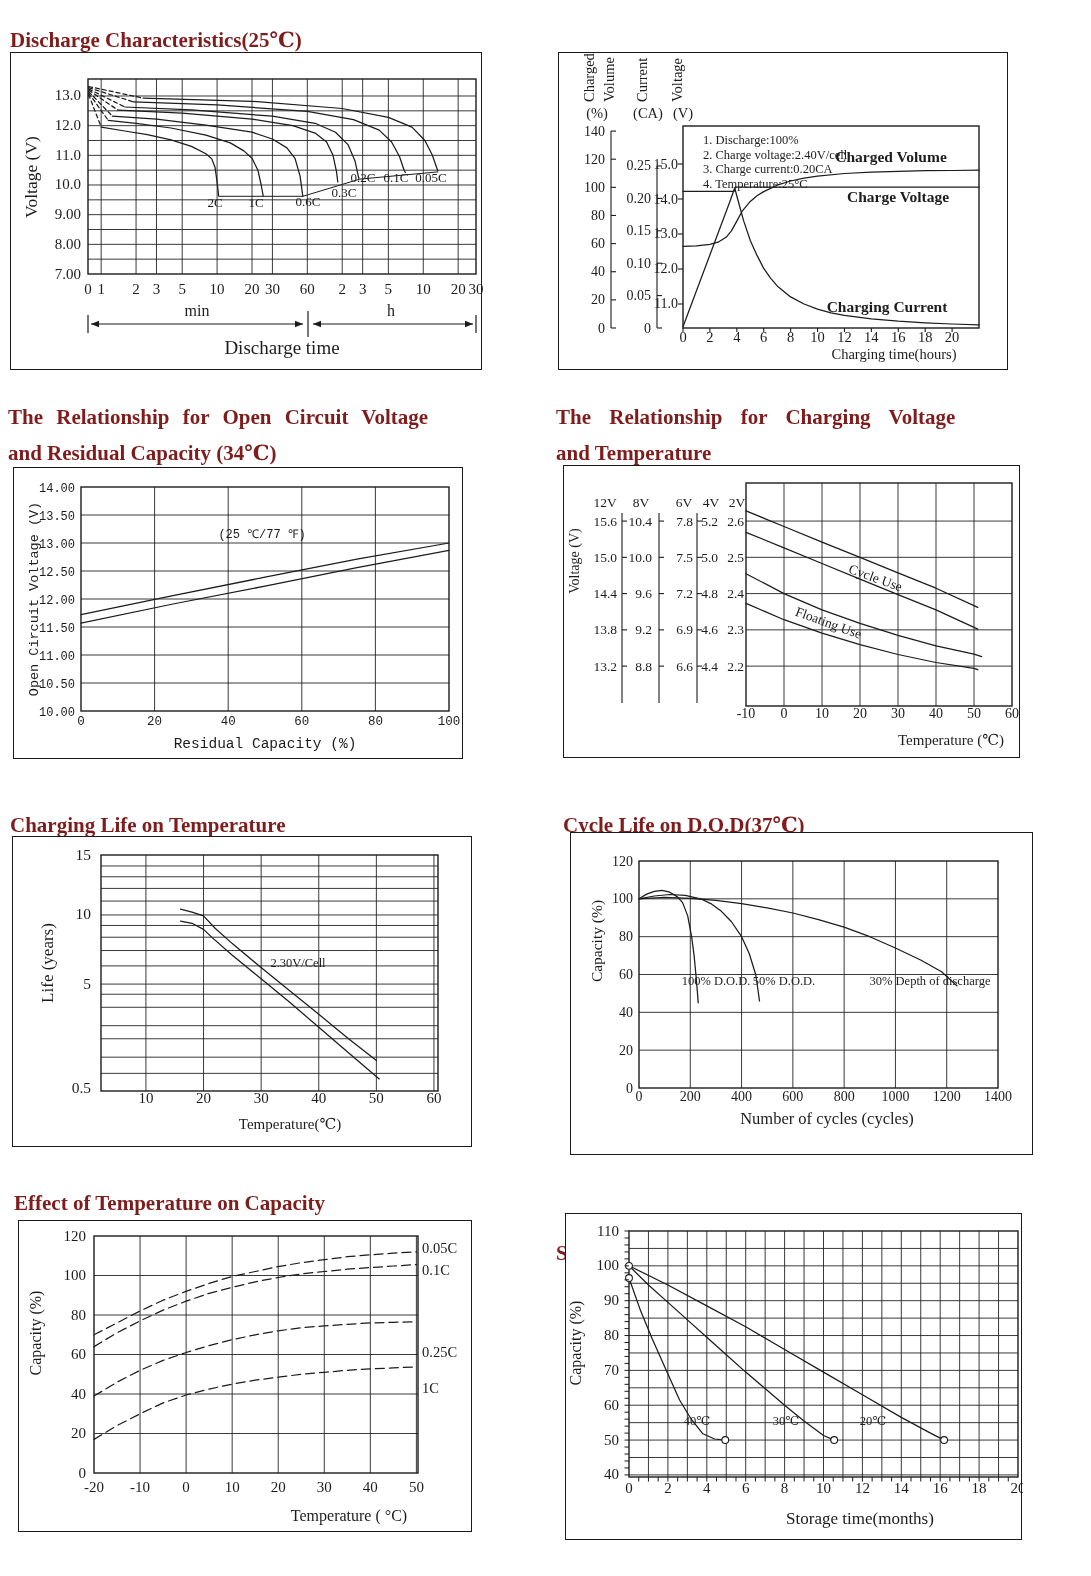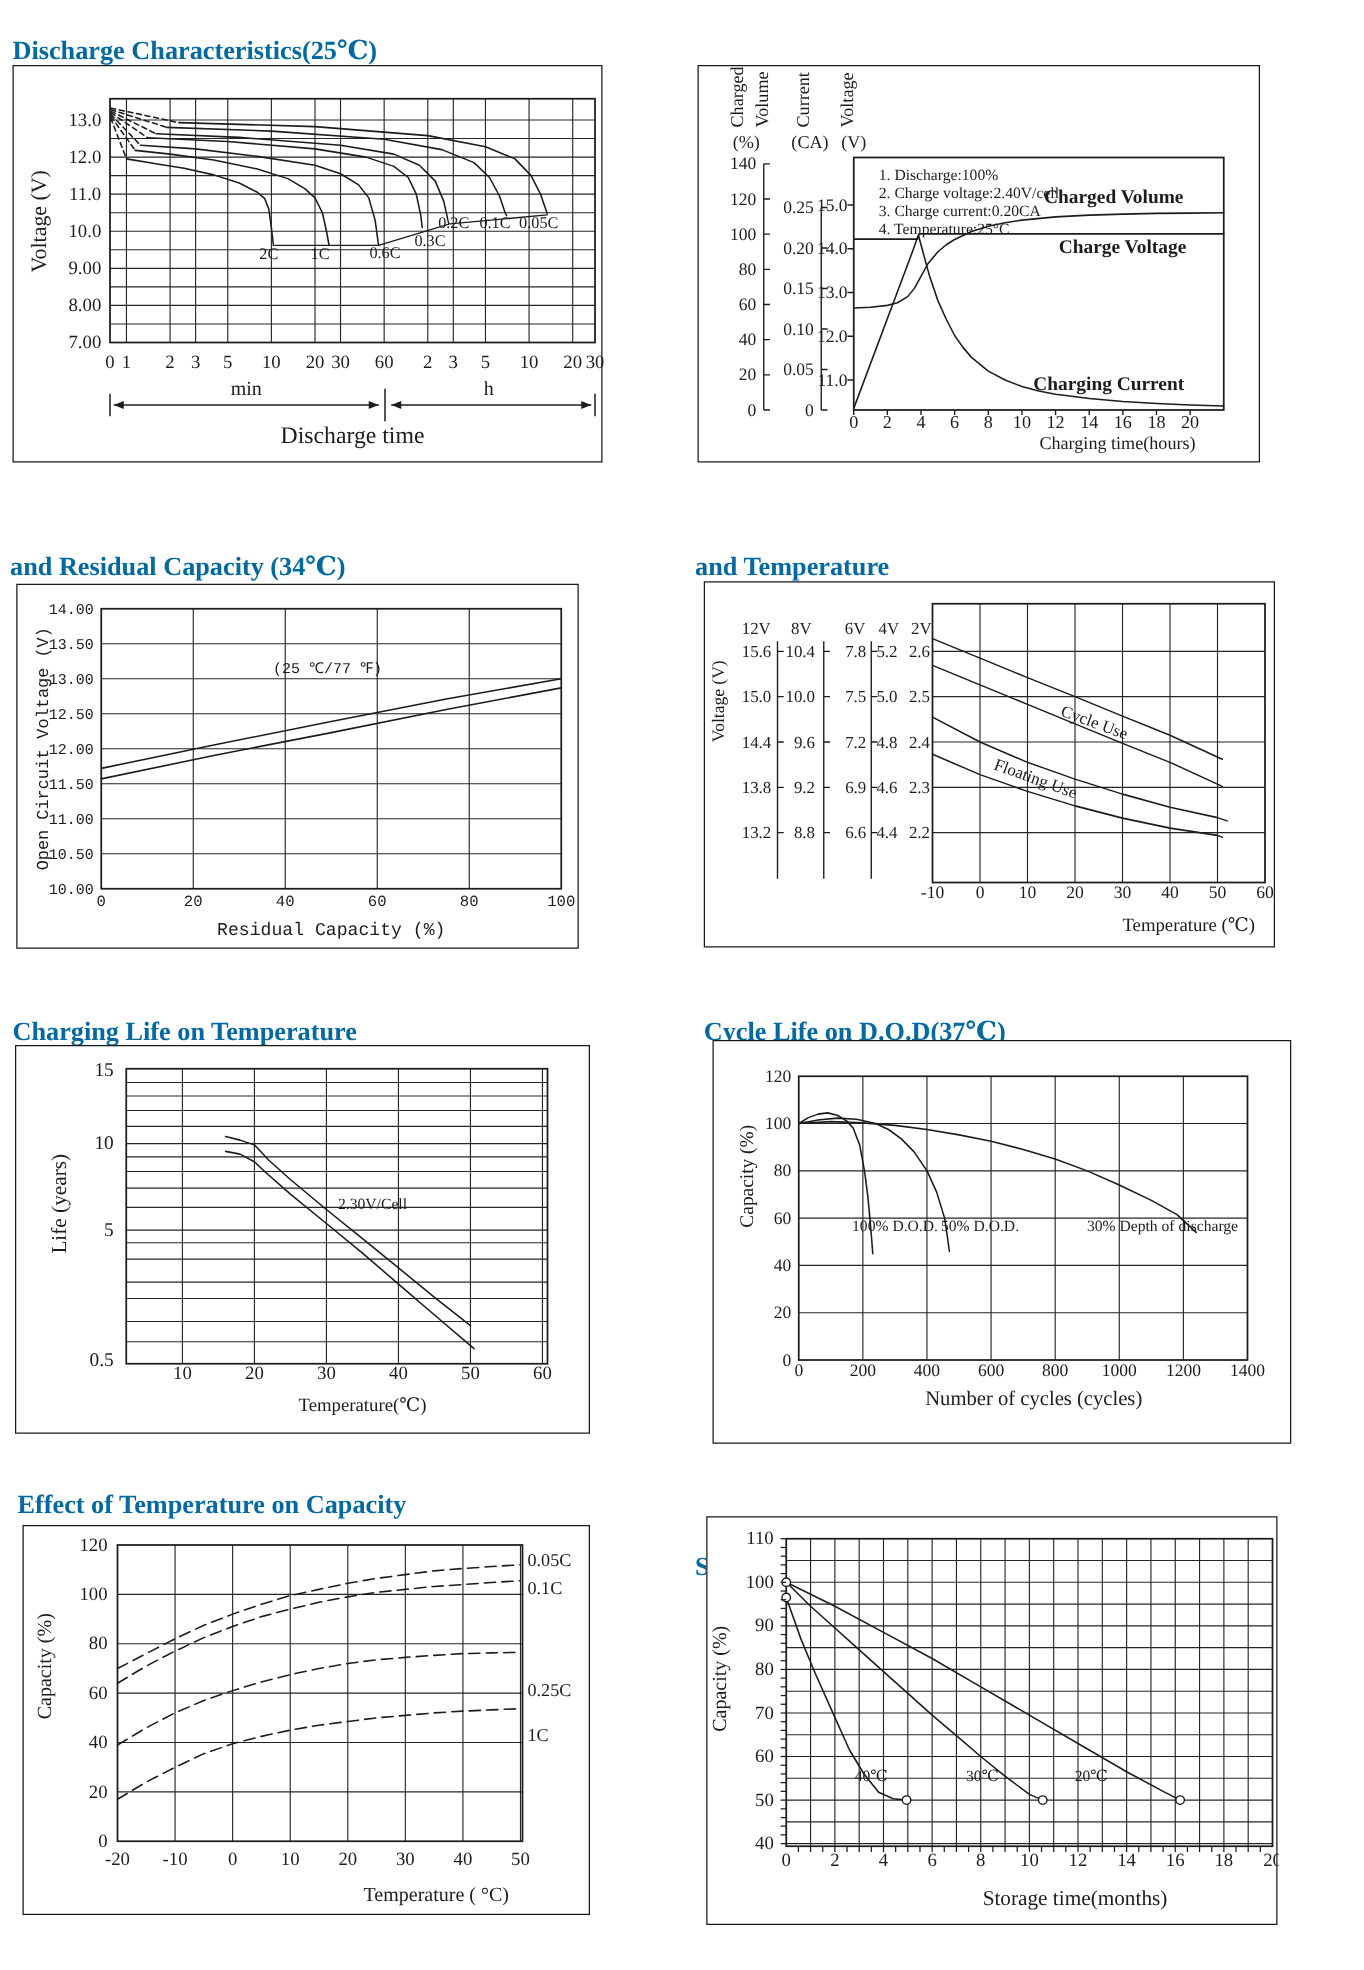--- a/index.html
+++ b/index.html
@@ -1,18 +1,18 @@
 <!DOCTYPE html>
 <html><head>
 <meta charset="utf-8">
 <style>
   html,body{margin:0;padding:0;background:#fff;}
   .page{position:relative;width:1091px;height:1576px;background:#ffffff;overflow:hidden;
         font-family:"Liberation Serif","DejaVu Serif",serif;}
-  .title{position:absolute;font-weight:bold;font-size:21px;line-height:36px;color:#0369a1;
+  .title{position:absolute;font-weight:bold;font-size:21px;line-height:36px;color:#7f1d1d;
          white-space:nowrap;font-family:"Liberation Serif","DejaVu Serif",serif;}
   .title .l2{font-weight:bold;}
   .pbox{position:absolute;border:1.6px solid #1a1a1a;background:#fff;box-sizing:border-box;}
   .pbox svg{display:block;}
 </style>
 </head>
 <body>
 
 <div class="page">
 
@@ -184,21 +184,21 @@
         <text x="702" y="157.5" font-size="12.5" fill="#1c1c1c" font-family="&quot;Liberation Serif&quot;,&quot;DejaVu Serif&quot;,serif" text-anchor="start">2. Charge voltage:2.40V/cell</text>
         <text x="702" y="172" font-size="12.5" fill="#1c1c1c" font-family="&quot;Liberation Serif&quot;,&quot;DejaVu Serif&quot;,serif" text-anchor="start">3. Charge current:0.20CA</text>
         <text x="702" y="186.5" font-size="12.5" fill="#1c1c1c" font-family="&quot;Liberation Serif&quot;,&quot;DejaVu Serif&quot;,serif" text-anchor="start">4. Temperature:25°C</text>
         <text x="890" y="161" font-size="15.5" fill="#1c1c1c" font-family="&quot;Liberation Serif&quot;,&quot;DejaVu Serif&quot;,serif" text-anchor="middle" font-weight="bold">Charged Volume</text>
         <text x="897" y="201" font-size="15.5" fill="#1c1c1c" font-family="&quot;Liberation Serif&quot;,&quot;DejaVu Serif&quot;,serif" text-anchor="middle" font-weight="bold">Charge Voltage</text>
         <text x="886" y="311" font-size="15.5" fill="#1c1c1c" font-family="&quot;Liberation Serif&quot;,&quot;DejaVu Serif&quot;,serif" text-anchor="middle" font-weight="bold">Charging Current</text>
         <text x="893" y="358" font-size="14.5" fill="#1c1c1c" font-family="&quot;Liberation Serif&quot;,&quot;DejaVu Serif&quot;,serif" text-anchor="middle">Charging time(hours)</text>
       </svg>
     </div>
 
-  <h2 class="title" id="t2" style="left: 8px; top: 382px;"><br><span class="l2">and Residual Capacity (34℃)</span></h2>
+  <h2 class="title" id="t2" style="left: 8px; top: 382px;"><span class="l1" style="word-spacing: 8px;">The Relationship for Open Circuit Voltage</span><br><span class="l2">and Residual Capacity (34℃)</span></h2>
   <div class="pbox" id="box2" style="left: 13px; top: 467px; width: 450px; height: 292px;">
       <svg id="svg2" viewBox="13 467 450 292" width="450" height="292">
         <line x1="153.60000000000002" x2="153.60000000000002" y1="486" y2="710" stroke="#242424" stroke-width="0.9"></line>
         <line x1="227.20000000000002" x2="227.20000000000002" y1="486" y2="710" stroke="#242424" stroke-width="0.9"></line>
         <line x1="300.79999999999995" x2="300.79999999999995" y1="486" y2="710" stroke="#242424" stroke-width="0.9"></line>
         <line x1="374.40000000000003" x2="374.40000000000003" y1="486" y2="710" stroke="#242424" stroke-width="0.9"></line>
         <line x1="80" x2="448" y1="682" y2="682" stroke="#242424" stroke-width="0.9"></line>
         <line x1="80" x2="448" y1="654" y2="654" stroke="#242424" stroke-width="0.9"></line>
         <line x1="80" x2="448" y1="626" y2="626" stroke="#242424" stroke-width="0.9"></line>
         <line x1="80" x2="448" y1="598" y2="598" stroke="#242424" stroke-width="0.9"></line>
@@ -222,21 +222,21 @@
         <text x="74" y="630.5" text-anchor="end" font-size="12" font-family="&quot;Liberation Mono&quot;,&quot;DejaVu Sans Mono&quot;,monospace" fill="#1c1c1c">11.50</text>
         <text x="74" y="658.5" text-anchor="end" font-size="12" font-family="&quot;Liberation Mono&quot;,&quot;DejaVu Sans Mono&quot;,monospace" fill="#1c1c1c">11.00</text>
         <text x="74" y="686.5" text-anchor="end" font-size="12" font-family="&quot;Liberation Mono&quot;,&quot;DejaVu Sans Mono&quot;,monospace" fill="#1c1c1c">10.50</text>
         <text x="74" y="714.5" text-anchor="end" font-size="12" font-family="&quot;Liberation Mono&quot;,&quot;DejaVu Sans Mono&quot;,monospace" fill="#1c1c1c">10.00</text>
         <text x="261" y="537" font-size="12" fill="#1c1c1c" font-family="&quot;Liberation Mono&quot;,&quot;DejaVu Sans Mono&quot;,monospace" text-anchor="middle">(25 ℃/77 ℉)</text>
         <text x="37" y="598" font-size="13.5" fill="#1c1c1c" font-family="&quot;Liberation Mono&quot;,&quot;DejaVu Sans Mono&quot;,monospace" text-anchor="middle" transform="rotate(-90,37,598)">Open Circuit Voltage (V)</text>
         <text x="264" y="747" font-size="14.5" fill="#1c1c1c" font-family="&quot;Liberation Mono&quot;,&quot;DejaVu Sans Mono&quot;,monospace" text-anchor="middle">Residual Capacity (%)</text>
       </svg>
     </div>
 
-  <h2 class="title" id="t3" style="left: 556px; top: 382px;"><br><span class="l2">and Temperature</span></h2>
+  <h2 class="title" id="t3" style="left: 556px; top: 382px;"><span class="l1" style="word-spacing: 13px;">The Relationship for Charging Voltage</span><br><span class="l2">and Temperature</span></h2>
   <div class="pbox" id="box3" style="left: 563px; top: 465px; width: 457px; height: 293px;">
       <svg id="svg3" viewBox="563 465 457 293" width="457" height="293">
         <line x1="783" x2="783" y1="482" y2="705" stroke="#242424" stroke-width="0.9"></line>
         <line x1="821" x2="821" y1="482" y2="705" stroke="#242424" stroke-width="0.9"></line>
         <line x1="859" x2="859" y1="482" y2="705" stroke="#242424" stroke-width="0.9"></line>
         <line x1="897" x2="897" y1="482" y2="705" stroke="#242424" stroke-width="0.9"></line>
         <line x1="935" x2="935" y1="482" y2="705" stroke="#242424" stroke-width="0.9"></line>
         <line x1="973" x2="973" y1="482" y2="705" stroke="#242424" stroke-width="0.9"></line>
         <line x1="745" x2="1011" y1="520.0731707317073" y2="520.0731707317073" stroke="#242424" stroke-width="0.9"></line>
         <line x1="745" x2="1011" y1="556.3333333333334" y2="556.3333333333334" stroke="#242424" stroke-width="0.9"></line>

